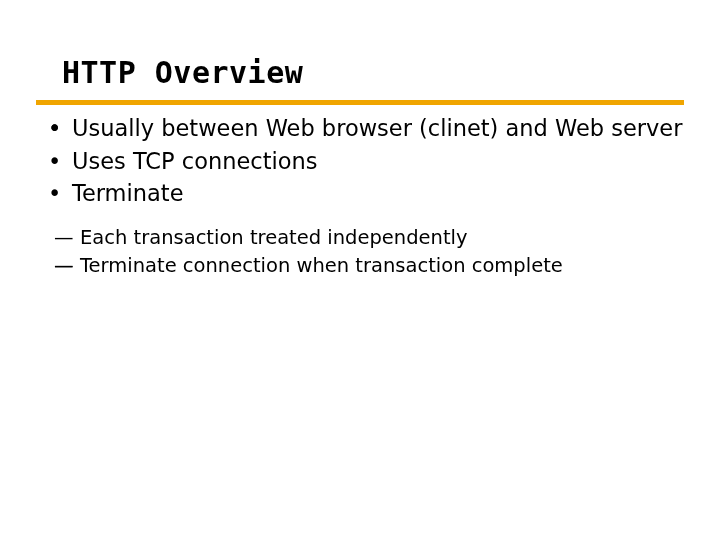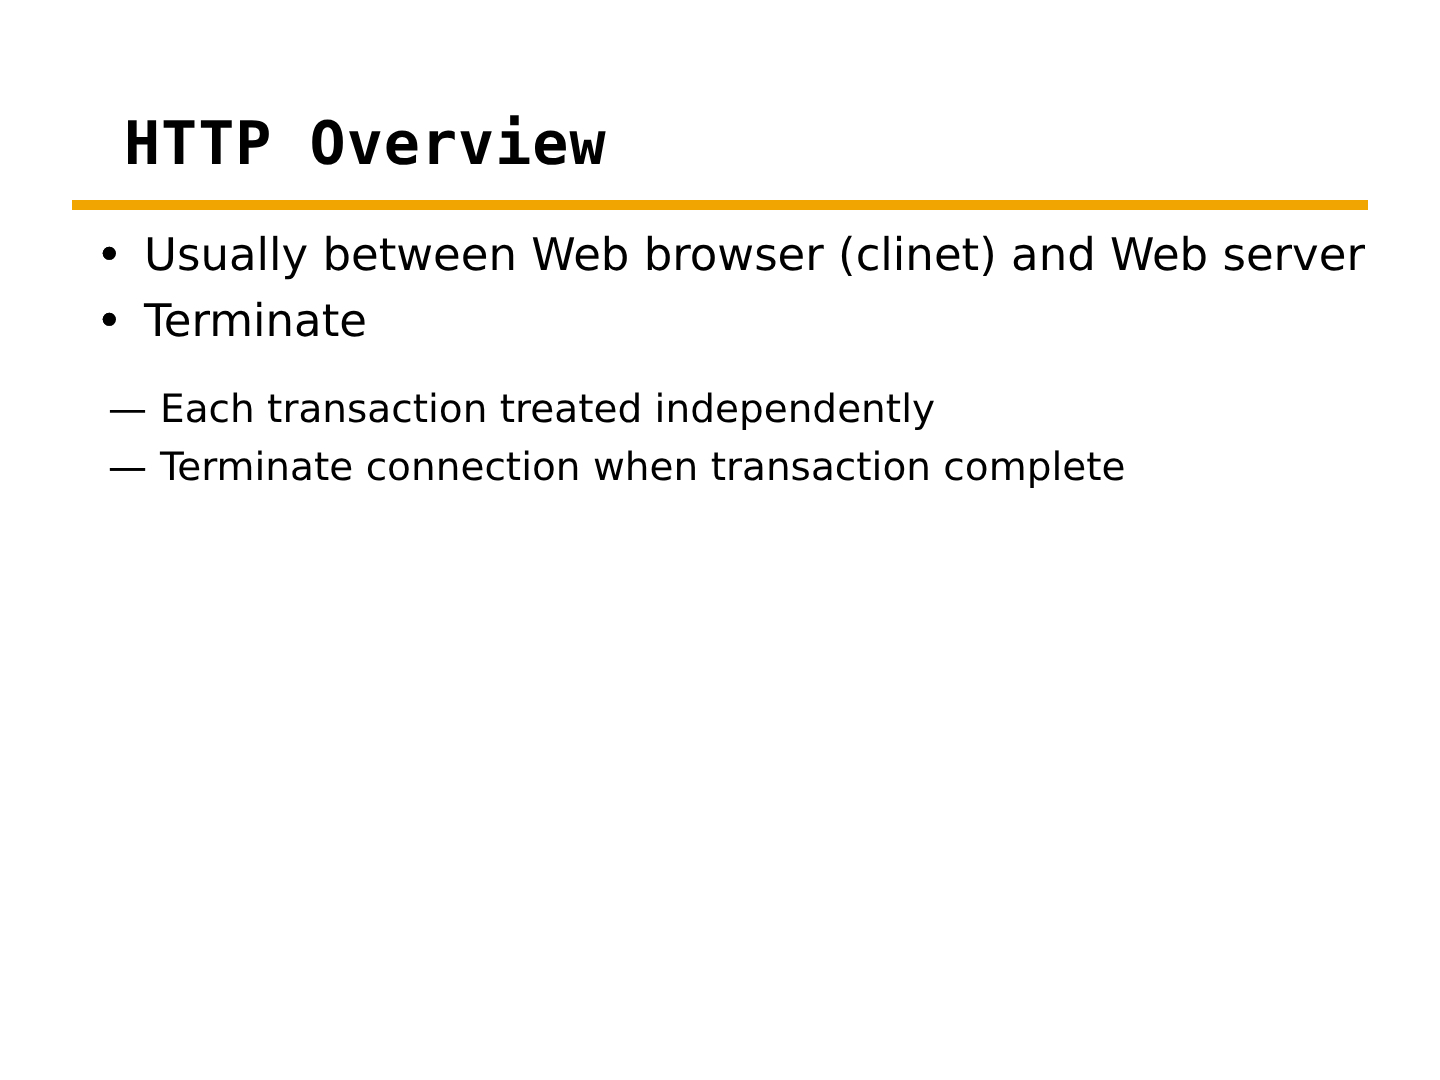--- a/index.html
+++ b/index.html
@@ -104,20 +104,21 @@
     <ul class="level1">
       <li>
         <span class="b1">•</span>
       </li>
       <li>
         <span class="b1">•</span>
         <span>Usually between Web browser (clinet) and Web server</span>
       </li>
       <li>
         <span class="b1">•</span>
+        <span>Uses TCP connections</span>
       </li>
       <li>
         <span class="b1">•</span>
         <span>Terminate</span>
       </li>
     </ul>
 
     <div class="sub-wrap">
       <ul class="level2">
         <li>

